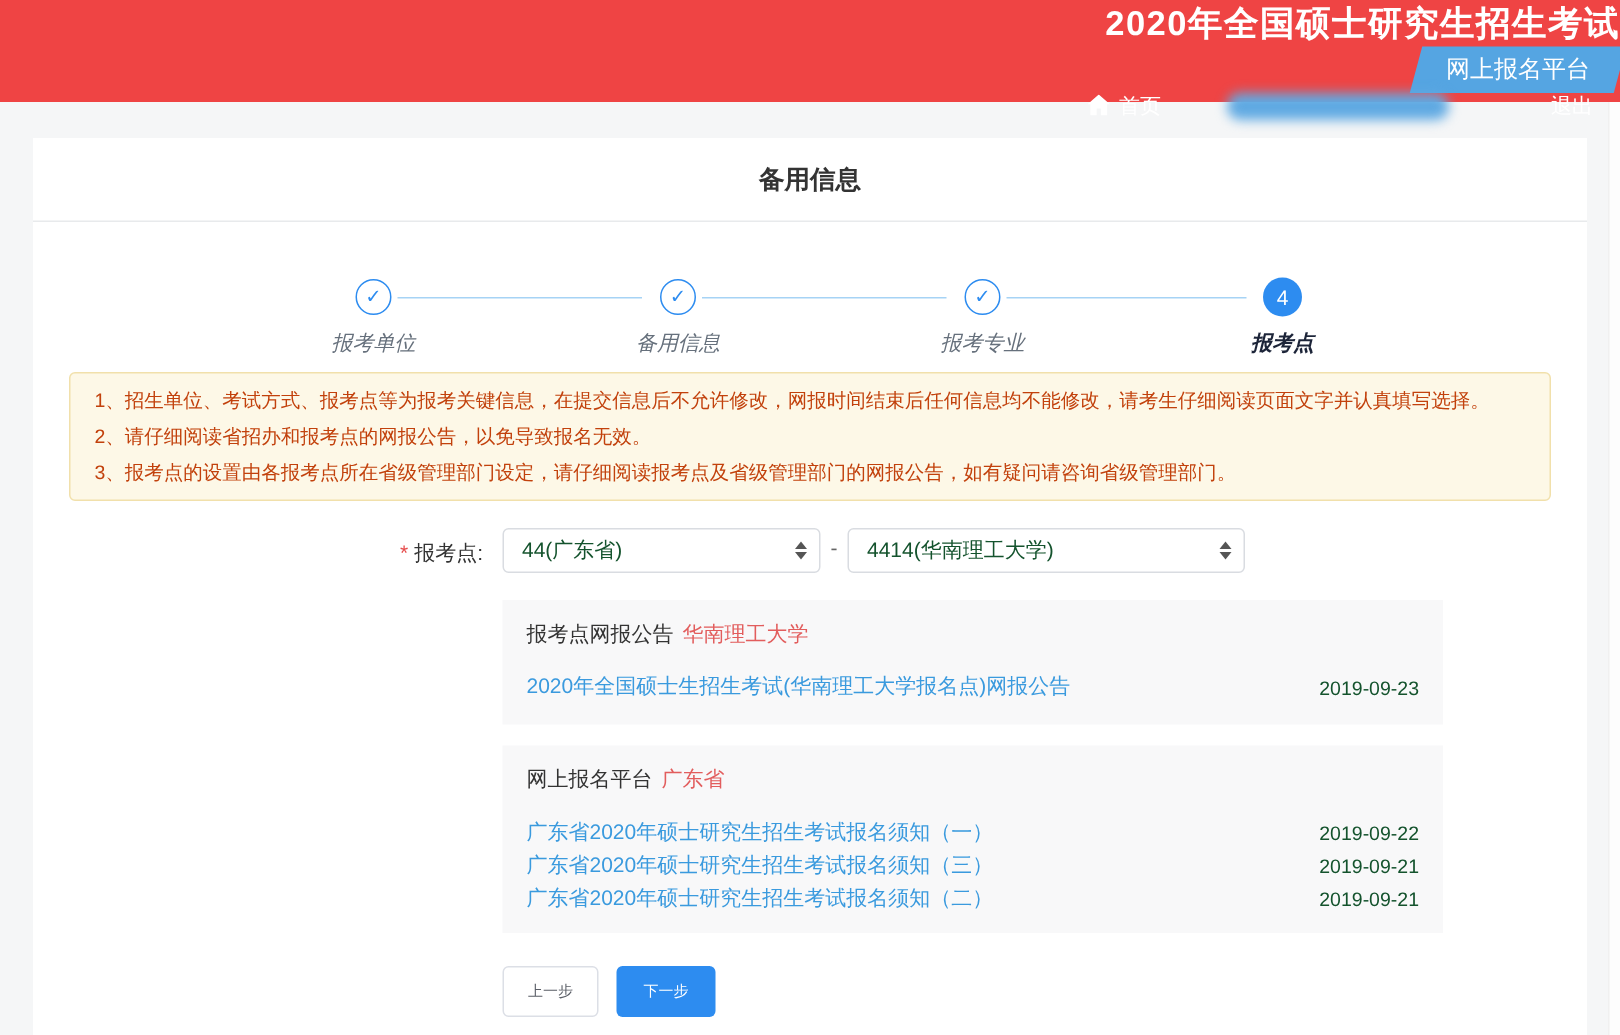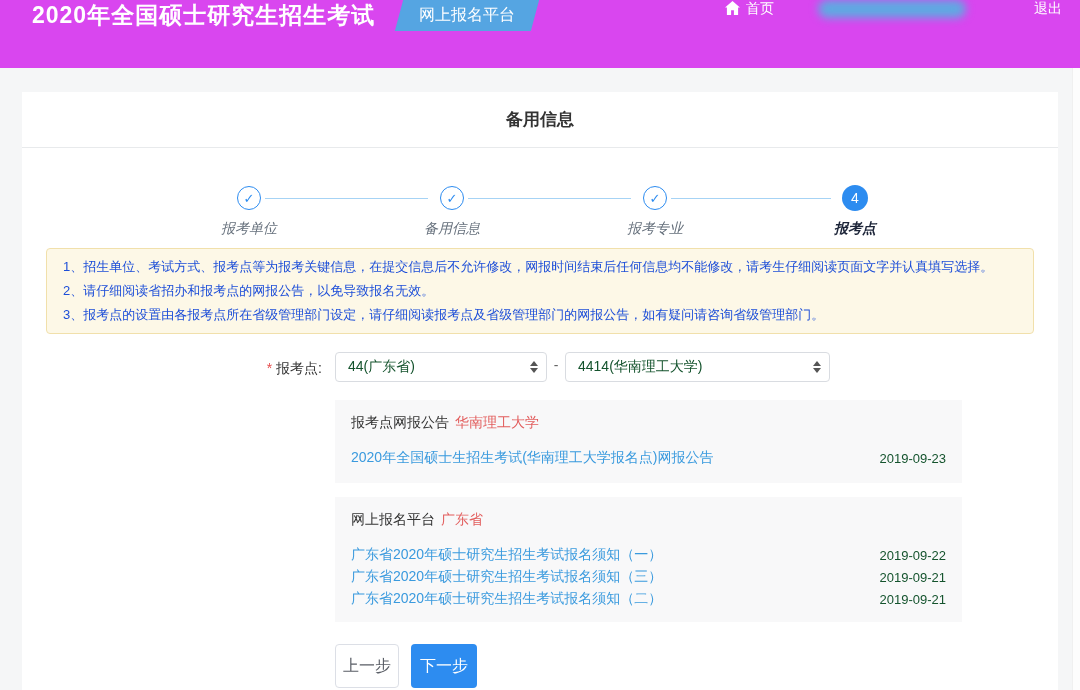--- a/index.html
+++ b/index.html
@@ -7,22 +7,22 @@
   body {
     position:relative;
     background:#f5f6f7;
     font-family:"Liberation Sans","DejaVu Sans",sans-serif;
     overflow:hidden;
     color:#333;
   }
   
   .header {
     position:absolute; top:0; left:0; width:1080px; height:68px;
-    background:#d946ef;
-    display:flex; align-items:flex-start;
+    background:#ef4444;
+    display:flex; align-items:flex-end;flex-direction:column;
   }
   .header-title {
     margin-left:32px; color:#fff; font-size:23px; font-weight:bold;
     letter-spacing:1px; white-space:nowrap;
   }
   .header-badge {
     margin-left:24px; background:#55a5e2; color:#fff; font-size:16px;
     padding:5px 20px; transform:skewX(-15deg);
   }
   .header-badge > span { display:inline-block; transform:skewX(15deg); }
@@ -64,21 +64,21 @@
     font-size:14px; color:#66707c;font-style:italic;
   }
   .step-label.active { color:#1c2438; font-weight:bold; }
   .step-line {
     position:absolute; top:106px; height:1px; background:#a6d3f5;
   }
   
   .notice {
     position:absolute; left:24px; top:156px; width:988px;
     background:#fdf8e7; border:1px solid #f1e0ab; border-radius:4px;
-    padding:6px 16px; font-size:13px; line-height:24px; color:#1d4ed8;
+    padding:6px 16px; font-size:13px; line-height:24px; color:#c2410c;
   }
   
   .form-label {
     position:absolute; left:60px; top:268px; width:240px; text-align:right;
     font-size:14px; color:#333;
   }
   .req { color:#e64c4c; margin-right:4px; }
   .select {
     position:absolute; top:260px; height:30px; background:#fff;
     border:1px solid #d9dce1; border-radius:4px;
@@ -103,22 +103,22 @@
   .ann-box.province { top:405px; height:125px; }
   .ann-head { color:#333; margin-bottom:15px; }
   .ann-head .hl { color:#e25d5d; margin-left:6px; }
   .ann-row {
     display:flex; align-items:center; justify-content:space-between; height:22px;
   }
   .ann-link { color:#3a9ade; cursor:pointer; }
   .ann-date { color:#14532d; font-size:13px; }
   
   .btn {
-    position:absolute; top:552px; height:44px; border-radius:4px;
-    font-size:16px; display:flex; align-items:center; justify-content:center;
+    position:absolute; top:552px; height:34px; border-radius:4px;
+    font-size:10px; display:flex; align-items:center; justify-content:center;
     cursor:pointer;
   }
   .btn-prev { left:313px; width:64px; background:#fff; border:1px solid #dcdfe6; color:#5a5e66; }
   .btn-next { left:389px; width:66px; background:#2d8cf0; border:none; color:#fff; }
   
   .scrollbar {
     position:absolute; right:0; top:68px; width:8px; height:622px;
     background:#fdfdfd; border-left:1px solid #f0f0f0;
   }
 </style>

